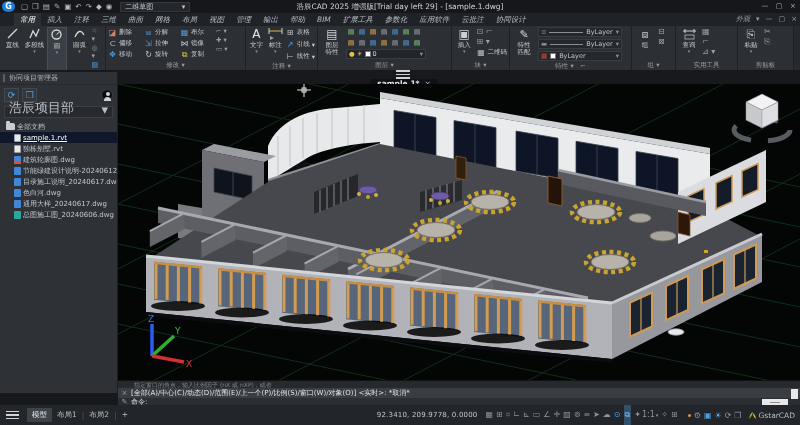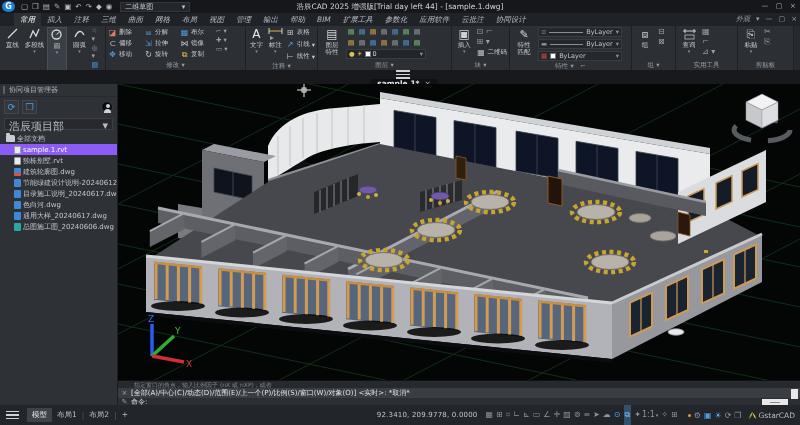--- a/index.html
+++ b/index.html
@@ -49,33 +49,33 @@
 
   
   .doctabs{position:absolute;top:70px;left:0;width:800px;height:14px;background:#17191d;display:flex;align-items:center;flex-direction:column;}
   .burger{width:14px;margin-left:5px;display:flex;flex-direction:column;gap:2px;}
   .burger i{height:1.5px;background:#cfd3d8;display:block;}
   .dtab{margin-left:8px;height:14px;background:#101114;color:#e8eaee;font-weight:bold;font-size:7.5px;display:flex;align-items:center;padding:0 6px;gap:5px;}
   .dtab .x{color:#aab0b7;font-weight:normal;}
   .dplus{margin-left:8px;color:#c6cacf;font-size:10px;}
 
   
-  .leftpanel{position:absolute;top:84px;left:0;width:118px;height:321px;background:#2e3136;border-right:1px solid #1b1e22;}
+  .leftpanel{position:absolute;top:72px;left:0;width:118px;height:321px;background:#2e3136;border-right:1px solid #1b1e22;}
   .lp-head{height:13px;display:flex;align-items:center;font-size:7px;color:#aeb4bb;border-bottom:1px solid #26292e;}
   .lp-head:before{content:"";width:2px;height:8px;background:#5a6068;margin:0 4px 0 3px;}
   .lp-tools{height:20px;display:flex;align-items:center;padding:0 4px;gap:3px;}
   .tbtn{width:15px;height:14px;border:1px solid #43484f;background:#33373c;display:flex;align-items:center;justify-content:center;font-size:9px;color:#4f9fe0;}
   .avatar{margin-left:auto;width:12px;height:12px;border-radius:50%;background:#0c0d10;border:1px solid #3c4046;position:relative;}
   .avatar:before{content:"";position:absolute;left:3.5px;top:2px;width:4px;height:4px;border-radius:50%;background:#cfd3d8;}
   .avatar:after{content:"";position:absolute;left:2px;top:6.5px;width:7px;height:4px;border-radius:4px 4px 0 0;background:#cfd3d8;}
-  .lp-drop{margin:1px 4px;height:12px;background:#27292e;border:1px solid #3a3e45;display:flex;align-items:flex-start;font-size:11px;color:#b9bfc6;padding:0 4px;justify-content:space-between;}
+  .lp-drop{margin:1px 4px;height:12px;background:#27292e;border:1px solid #3a3e45;display:flex;align-items:flex-end;font-size:13px;color:#b9bfc6;padding:0 4px;justify-content:space-between;}
   .tree{margin-top:3px;font-size:7px;color:#c2c7cd;}
   .trow{height:11px;display:flex;align-items:center;gap:2px;padding-left:14px;white-space:nowrap;overflow:hidden;}
   .trow.root{padding-left:6px;}
-  .trow.selected{background:#8b5cf6;color:#fff;}
+  .trow.selected{background:#0f172a;color:#fff;text-decoration:underline;}
   .fic{flex:0 0 auto;width:7px;height:8px;border-radius:1px;position:relative;}
   .fic.rvt{background:#e8eaec;border:1px solid #9aa0a6;}
   .fic.dwg{background:#3f87d8;}
   .fic.dwg2{background:#2aa8a0;}
   .fic.dwgr{background:#3f87d8;box-shadow:inset 0 -3px 0 #d85040;}
   .folder{width:9px;height:7px;background:#c9cdd2;border-radius:1px 2px 1px 1px;position:relative;}
   .folder:before{content:"";position:absolute;top:-2px;left:0;width:4px;height:2px;background:#c9cdd2;border-radius:1px 1px 0 0;}
 
   
   .viewport{position:absolute;top:84px;left:118px;width:682px;height:296px;background:#040505;overflow:hidden;}
@@ -123,21 +123,21 @@
       <span>▣</span>
       <span>↶</span>
       <span>↷</span>
       <span>◆</span>
       <span>◉</span>
     </div>
     <div class="ws">
       <span>二维草图</span>
       <span>▾</span>
     </div>
-    <div class="wintitle">浩辰CAD 2025 增强版[Trial day left 44] - [sample.1.dwg]</div>
+    <div class="wintitle">浩辰CAD 2025 增强版[Trial day left 29] - [sample.1.dwg]</div>
     <div class="winctrl">
       <span>—</span>
       <span>▢</span>
       <span>×</span>
     </div>
   </div>
 
   <div class="tabrow">
     <span style="width:14px"></span>
     <span class="rtab active">常用</span>

